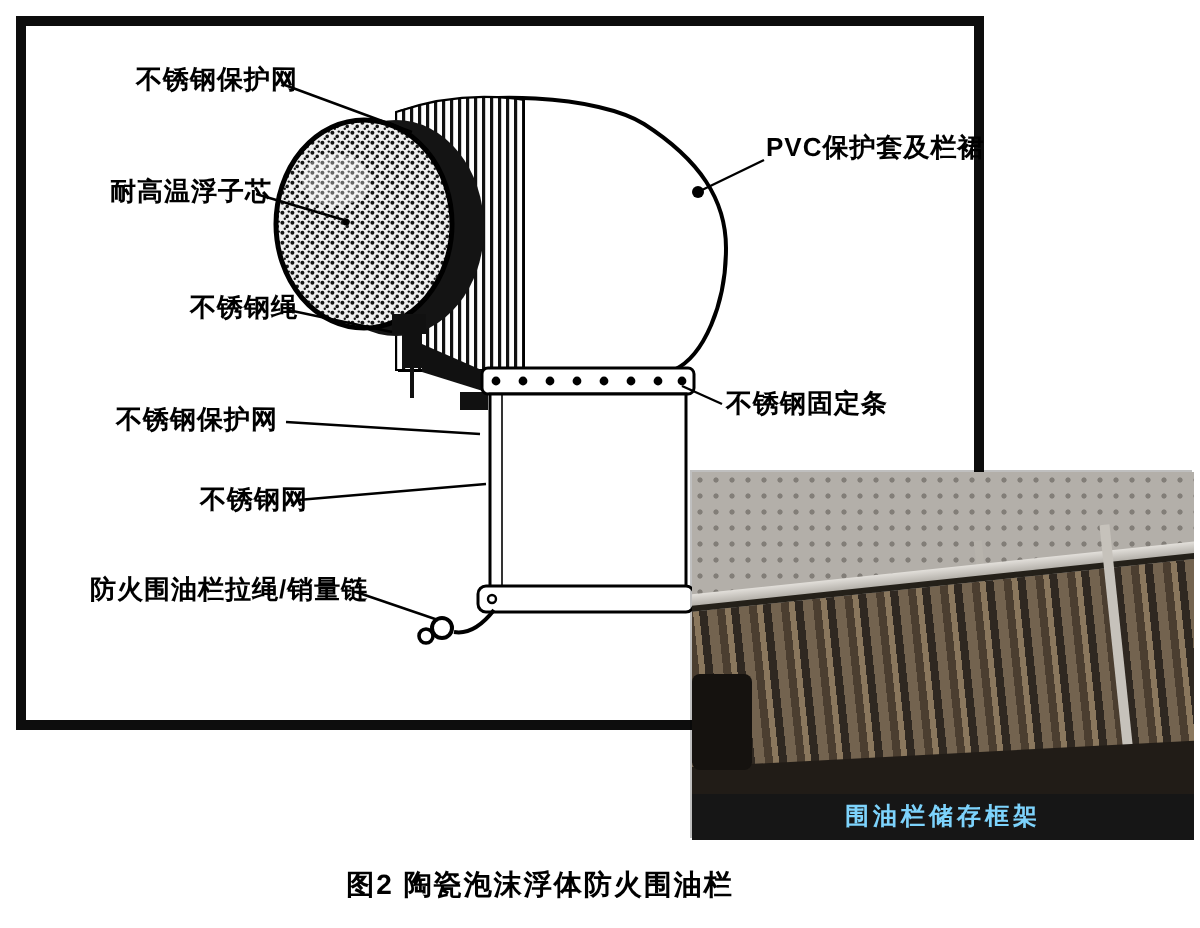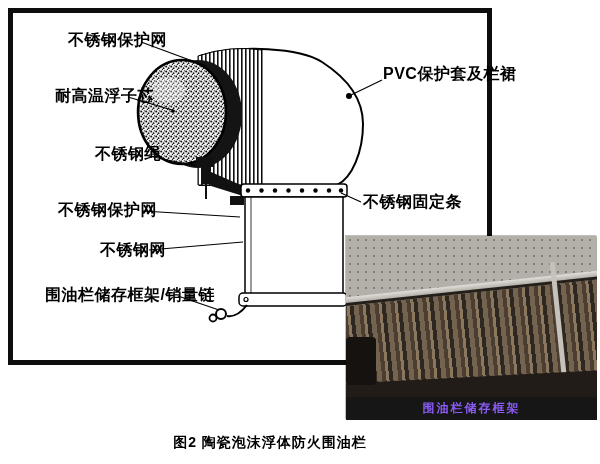--- a/index.html
+++ b/index.html
@@ -6,21 +6,21 @@
   .page{
     position:relative;width:600px;height:464px;background:#ffffff;overflow:hidden;
     font-family:"Liberation Sans","DejaVu Sans",sans-serif;
   }
   .diagram-frame{
     position:absolute;left:8px;top:8px;width:484px;height:357px;
     box-sizing:border-box;border:5px solid #0d0d0d;background:#ffffff;z-index:0;
   }
   .drawing-svg{position:absolute;left:0;top:0;width:600px;height:464px;z-index:1;}
   .callout-label{
-    position:absolute;z-index:2;font-size:16px;font-weight:700;color:#000;
+    position:absolute;z-index:2;font-size:13px;font-weight:700;color:#000;
     white-space:nowrap;line-height:14px;letter-spacing:0.5px;
   }
   
   .photo-inset{
     position:absolute;left:346px;top:236px;width:251px;height:184px;z-index:3;
     background:#1b1b1b;box-shadow:-1px -1px 0 rgba(0,0,0,0.25);
   }
   .photo-content{position:absolute;left:0;top:0;width:251px;height:161px;overflow:hidden;background:#b3afa9;}
   .photo-wall{
     position:absolute;left:0;top:0;width:100%;height:100%;
@@ -141,36 +141,36 @@
   <div class="callout-label" style="left:68px;top:33px">不锈钢保护网</div>
 
   <div class="callout-label" style="left:55px;top:89px">耐高温浮子芯</div>
 
   <div class="callout-label" style="left:95px;top:147px">不锈钢绳</div>
 
   <div class="callout-label" style="left:58px;top:203px">不锈钢保护网</div>
 
   <div class="callout-label" style="left:100px;top:243px">不锈钢网</div>
 
-  <div class="callout-label" style="left:45px;top:288px">围油栏储存框架/销量链</div>
+  <div class="callout-label" style="left:45px;top:288px">防火围油栏拉绳/销量链</div>
 
   <div class="callout-label" style="left:383px;top:67px">PVC保护套及栏裙</div>
 
   <div class="callout-label" style="left:363px;top:195px">不锈钢固定条</div>
 
   <div class="photo-inset">
     <div class="photo-content">
       <div class="photo-wall"></div>
       <div class="photo-post-2"></div>
       <div class="photo-rail"></div>
       <div class="photo-booms"></div>
       <div class="photo-post-1"></div>
       <div class="photo-floor"></div>
       <div class="photo-drum"></div>
     </div>
-    <div class="photo-caption-bar" style="background: rgb(22, 22, 22); color: #8b5cf6; font-family: Liberation Serif, serif;">
+    <div class="photo-caption-bar" style="background: rgb(22, 22, 22); color: #7dd3fc; font-family: Liberation Serif, serif;">
       <span class="photo-caption-text">围油栏储存框架</span>
     </div>
   </div>
 
   <div class="figure-caption">图2  陶瓷泡沫浮体防火围油栏</div>
 
 </div>
 
 </body></html>

